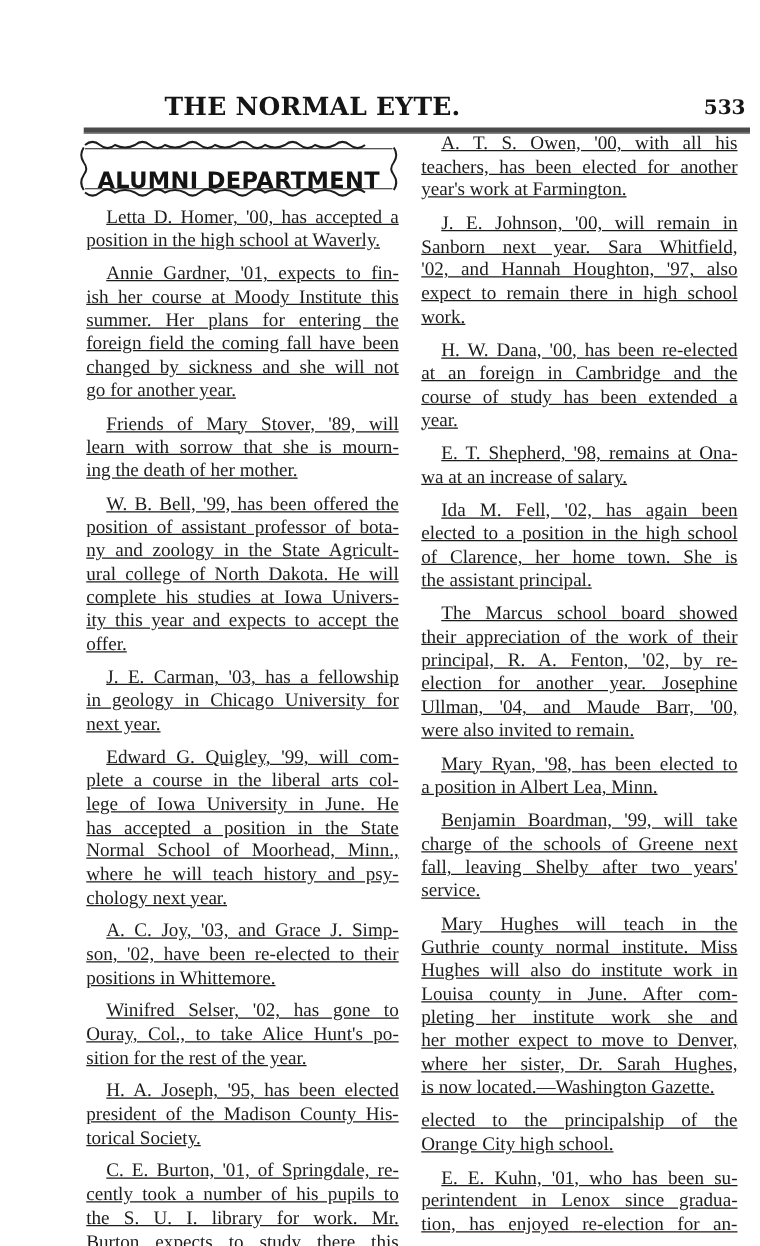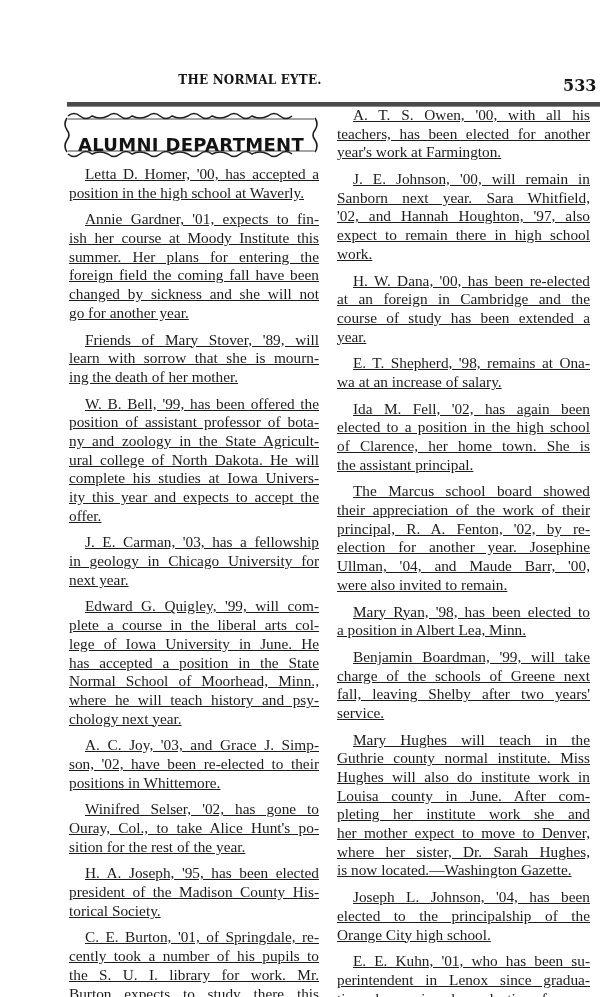--- a/index.html
+++ b/index.html
@@ -7,21 +7,21 @@
     width: 608px; height: 997px; overflow: hidden;
     background: #ffffff;
     position: relative;
     font-family: "DejaVu Serif", "Liberation Serif", serif;
     color: #1a1a1a;
   }
   .header-title {
     position: absolute; top: 73px; left: 0; width: 500px;
     text-align: center;
     font-family: "DejaVu Serif", serif;
-    font-weight: bold; font-size: 12px; letter-spacing: 0.2px;
+    font-weight: bold; font-size: 20px; letter-spacing: 0.2px;
     color: #151515;
   }
   .page-number {
     position: absolute; top: 76px; left: 563px;
     font-family: "DejaVu Serif", serif;
     font-weight: bold; font-size: 16px; color: #151515;
   }
   .header-rule {
     position: absolute; top: 102px; left: 67px; width: 533px; height: 4px;
     background: #4a4a4a;
@@ -195,21 +195,20 @@
       <span class="line indent">Mary Hughes will teach in the</span>
       <span class="line">Guthrie county normal institute. Miss</span>
       <span class="line">Hughes will also do institute work in</span>
       <span class="line">Louisa county in June. After com-</span>
       <span class="line">pleting her institute work she and</span>
       <span class="line">her mother expect to move to Denver,</span>
       <span class="line">where her sister, Dr. Sarah Hughes,</span>
       <span class="line last">is now located.—Washington Gazette.</span>
     </div>
     <div class="para">
-      <span class="line indent">Joseph L. Johnson, '04, has been</span>
       <span class="line">elected to the principalship of the</span>
       <span class="line last">Orange City high school.</span>
     </div>
     <div class="para">
       <span class="line indent">E. E. Kuhn, '01, who has been su-</span>
       <span class="line">perintendent in Lenox since gradua-</span>
       <span class="line">tion, has enjoyed re-election for an-</span>
     </div>
   </div>
 

